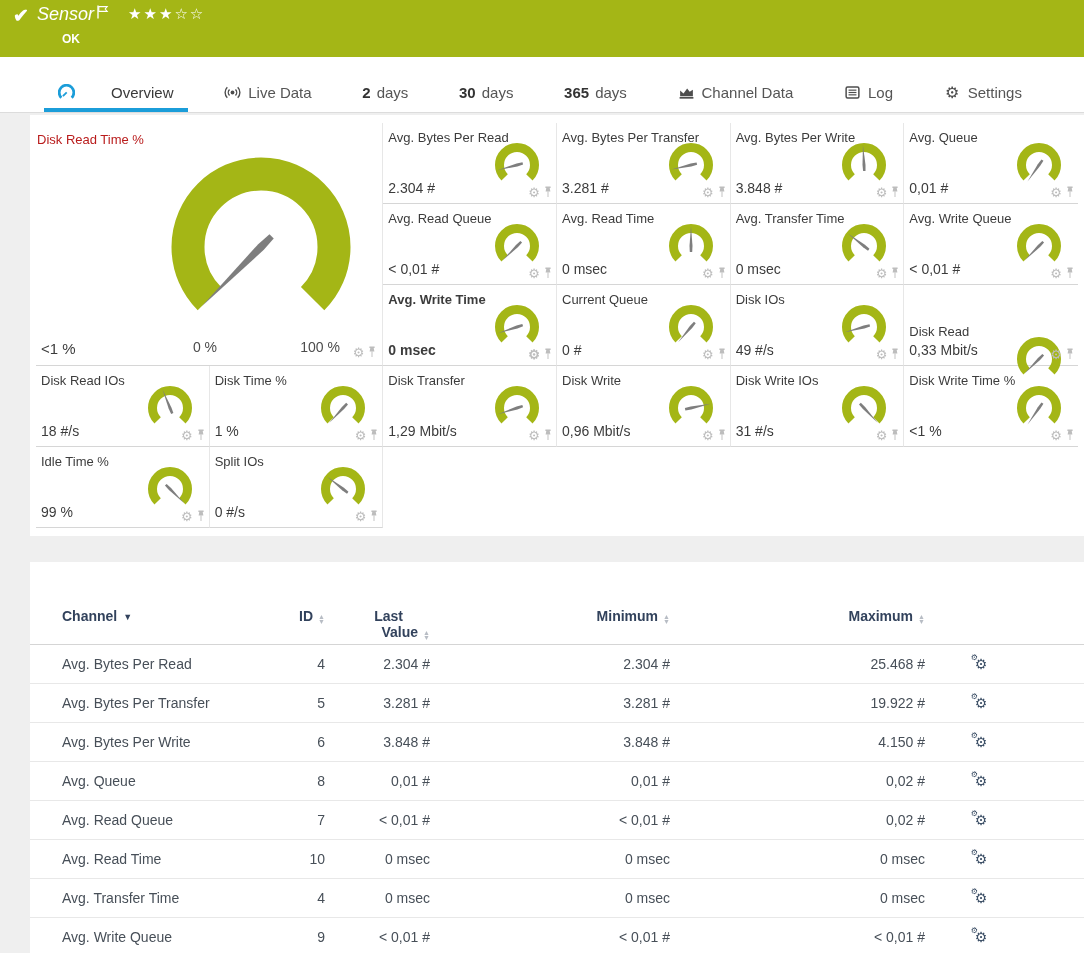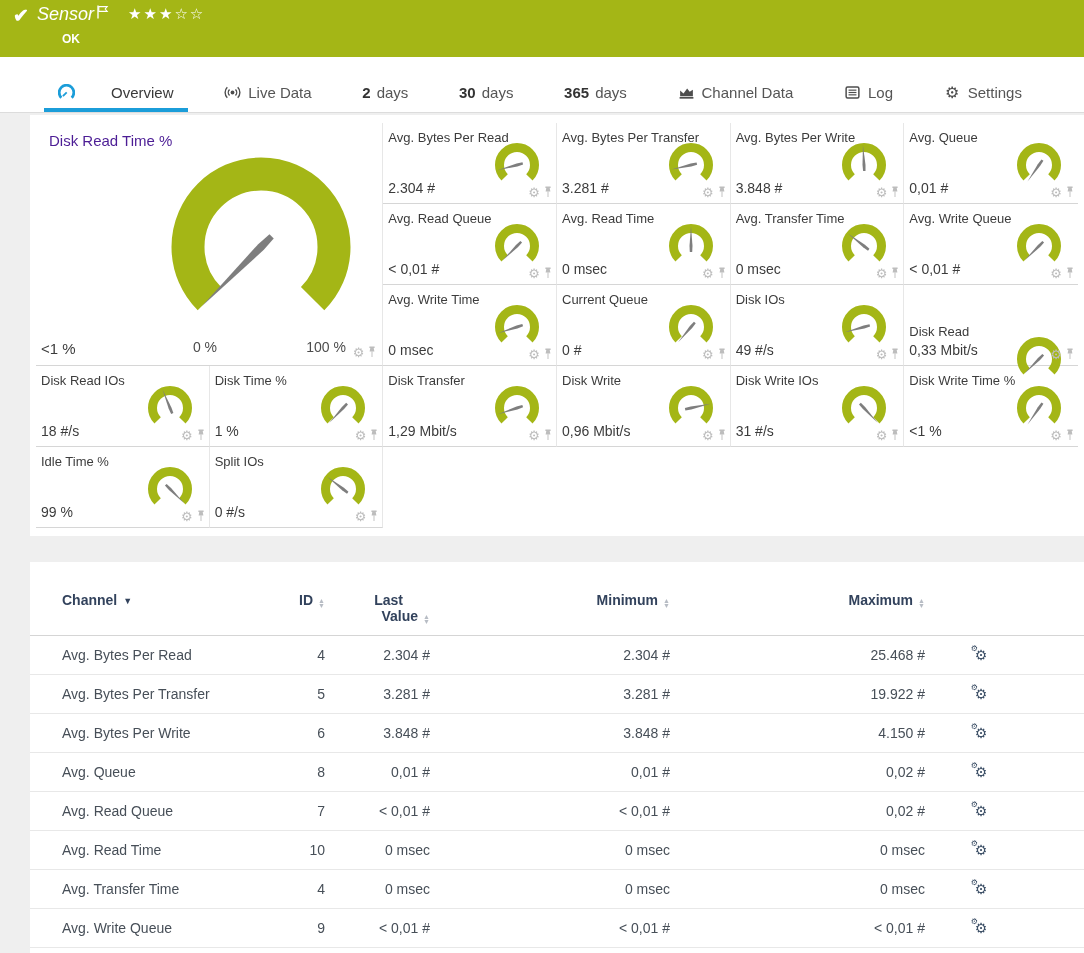--- a/index.html
+++ b/index.html
@@ -32,30 +32,30 @@
   .tile{position:relative;border-bottom:1px solid #d6d6d6;border-right:1px solid #e7e7e7;}
   .tile.last-col{border-right:none;}
   .tile-title{position:absolute;top:7px;left:5px;font-size:13px;color:#3c3c3c;white-space:nowrap;z-index:2;}
   .tile-value{position:absolute;bottom:7px;left:5px;font-size:14px;color:#3c3c3c;white-space:nowrap;}
   .tile-gauge{position:absolute;right:12px;top:17px;line-height:0;}
   .tile-icons{position:absolute;right:3px;bottom:4px;display:flex;align-items:center;gap:3px;color:#bdbdbd;}
   .mgear{font-size:13px;line-height:12px;cursor:pointer;}
   .pin-slot{display:inline-flex;cursor:pointer;}
   
   .bigtile{grid-column:1 / span 2;grid-row:1 / span 3;position:relative;border-bottom:1px solid #d6d6d6;border-right:1px solid #e7e7e7;}
-  .big-title{position:absolute;top:9px;left:13px;font-size:15px;color:#4c1d95;z-index:2;}
+  .big-title{position:absolute;top:9px;left:1px;font-size:13px;color:#b91c1c;z-index:2;}
   .big-svg{position:absolute;left:0;top:6px;line-height:0;}
   .big-value{position:absolute;bottom:8px;left:5px;font-size:15px;color:#3c3c3c;}
   .axis-label{position:absolute;bottom:10px;transform:translateX(-50%);font-size:14px;color:#4c4c4c;}
-  .axis-min{left:169px;} .axis-max{left:290px;}
+  .axis-min{left:169px;} .axis-max{left:284px;}
   .big-icons{position:absolute;right:5px;bottom:6px;display:flex;align-items:center;gap:3px;color:#bdbdbd;}
   
   .tablepanel{margin-top:26px;height:400px;padding-top:30px;}
   .thead{display:flex;align-items:flex-start;color:#32425c;font-size:14px;font-weight:bold;
-    padding-bottom:11px;border-bottom:1px solid #d5d5d5;margin:0 0 0 0;}
+    padding-bottom:4px;border-bottom:1px solid #d5d5d5;margin:16px 0 0 0;}
   .trow{display:flex;align-items:center;height:38px;border-bottom:1px solid #e8e8e8;font-size:14px;color:#474f58;}
   .c-channel{width:250px;padding-left:32px;text-align:left;box-sizing:border-box;}
   .c-id{width:45px;text-align:right;}
   .c-last{width:105px;text-align:right;}
   .c-min{width:240px;text-align:right;}
   .c-max{width:255px;text-align:right;}
   .c-act{width:112px;text-align:center;}
   .caret{font-size:9px;margin-left:6px;position:relative;top:-1px;}
   .sort{display:inline-flex;flex-direction:column;font-size:7px;line-height:5px;color:#b7bcc4;margin-left:5px;vertical-align:2px;}
   .sort i{font-style:normal;}
@@ -337,21 +337,21 @@
     <div class="tile-icons">
       <span class="mgear">⚙</span>
       <span class="pin-slot">
           <svg width="10" height="13" viewBox="0 0 10 13">
             <path d="M2.4 0.5 H7.6 V2 H6.7 L7.4 5.4 H2.6 L3.3 2 H2.4 Z" fill="currentColor"></path>
             <rect x="4.55" y="5.4" width="0.9" height="5.6" fill="currentColor"></rect>
           </svg>
         </span>
     </div>
   </div>
-    <div class="tile" style="grid-area: 3 / 3;">
+    <div class="tile" style="grid-area: 3 / 3; font-weight: bold;">
     <div class="tile-title">Avg. Write Time</div>
     <div class="tile-gauge">
         <svg width="54" height="52" viewBox="0 0 54 52">
           <path d="M 14.63 37.37 A 17.5 17.5 0 1 1 39.37 37.37" fill="none" stroke="#a4b616" stroke-width="9"></path>
           <g transform="translate(27,25) rotate(-108)">
             <polygon points="0,-20 1.5,0 1.2,6 -1.2,6 -1.5,0" fill="#7e7e7e"></polygon>
           </g>
         </svg>
       </div>
     <div class="tile-value">0 msec</div>

